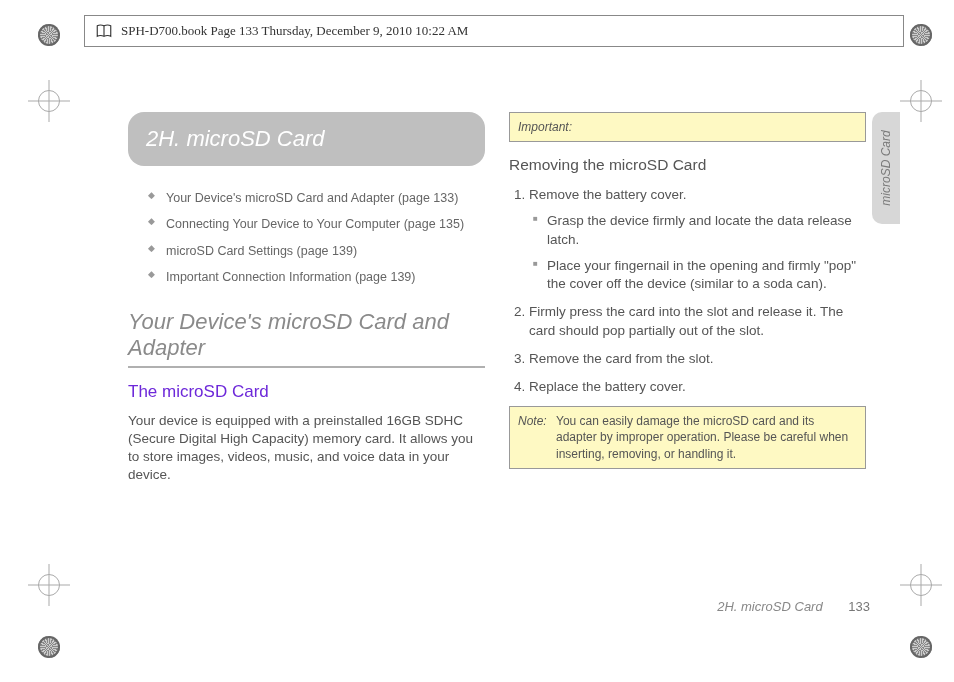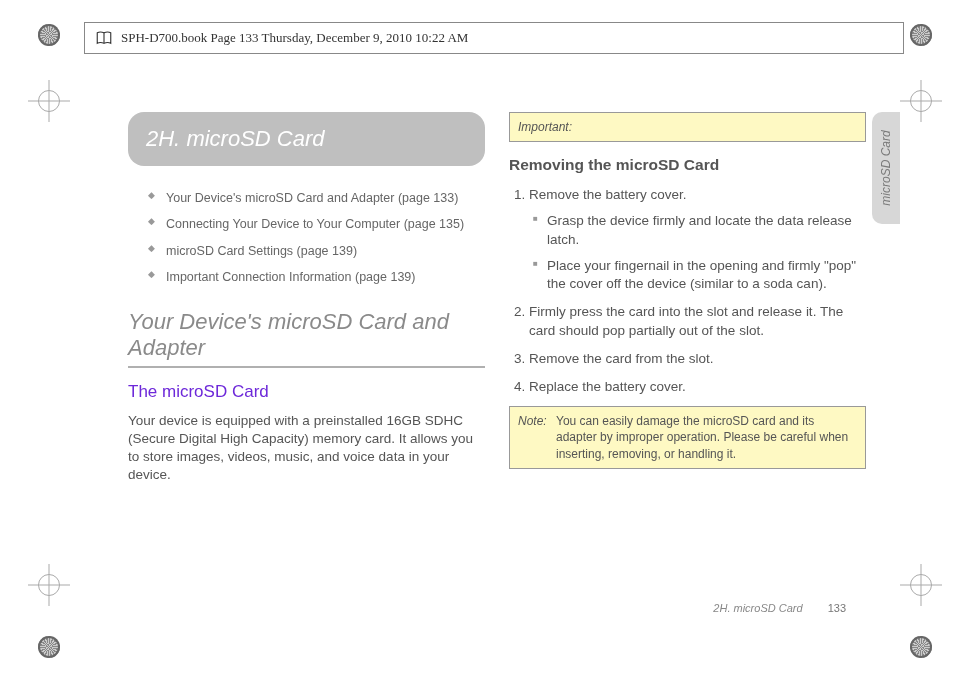--- a/index.html
+++ b/index.html
@@ -7,21 +7,21 @@
     padding: 0;
     width: 954px;
     height: 682px;
     font-family: Arial, Helvetica, sans-serif;
     background: #fff;
     position: relative;
     color: #555;
   }
   .page-header {
     position: absolute;
-    top: 22px;
+    top: 15px;
     left: 84px;
     right: 50px;
     border: 1px solid #888;
     padding: 6px 10px;
     font-size: 13px;
     font-family: "Times New Roman", serif;
     color: #333;
     display: flex;
     align-items: center;
     gap: 8px;
@@ -113,21 +113,21 @@
     float: left;
     width: 60px;
   }
   .callout .text {
     display: block;
     margin-left: 62px;
   }
   .callout.note .label { width: 36px; }
   .callout.note .text { margin-left: 38px; }
   h3.plain {
-    font-weight: bold;
+    font-weight: normal;
     color: #555;
     font-size: 15.5px;
     margin: 0 0 12px 0;
   }
   ol.steps {
     list-style: decimal;
     padding-left: 20px;
     margin: 0;
     font-size: 13.5px;
     color: #555;
@@ -167,22 +167,22 @@
   .side-tab span {
     transform: rotate(-90deg);
     font-style: italic;
     font-size: 12px;
     color: #7a7a7a;
     white-space: nowrap;
   }
   .footer {
     position: absolute;
     bottom: 68px;
-    right: 108px;
-    font-size: 11px;
+    right: 84px;
+    font-size: 13px;
     font-style: italic;
     color: #888;
     text-align: center;
   }
   .footer .pg { font-style: normal; margin-left: 22px; color:#777;}
   .reg-circle {
     position:absolute;
     width:22px;height:22px;border-radius:50%;
     background: repeating-conic-gradient(#888 0deg 10deg, #ccc 10deg 20deg);
     box-shadow: inset 0 0 0 2px #666;

